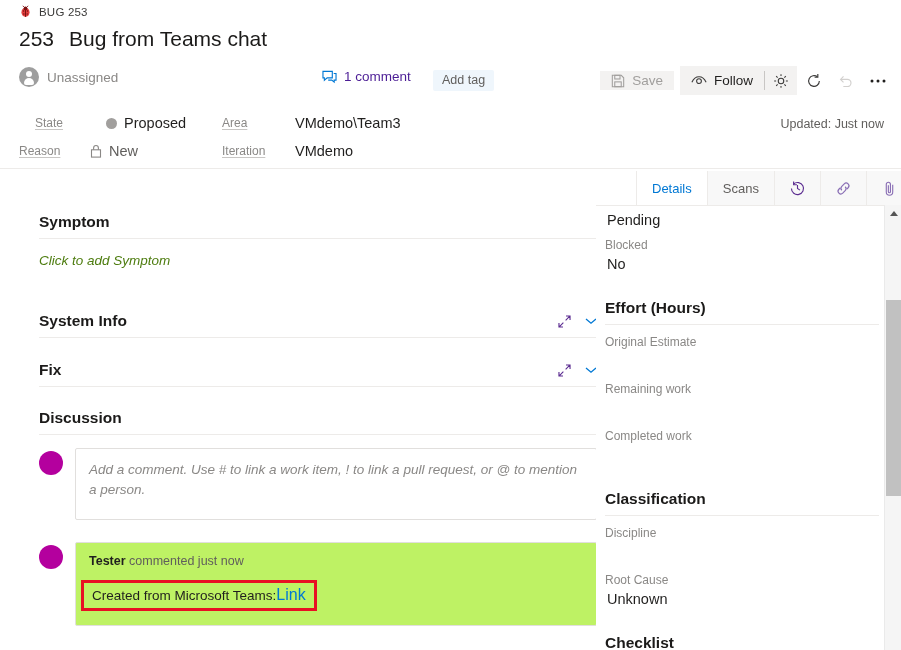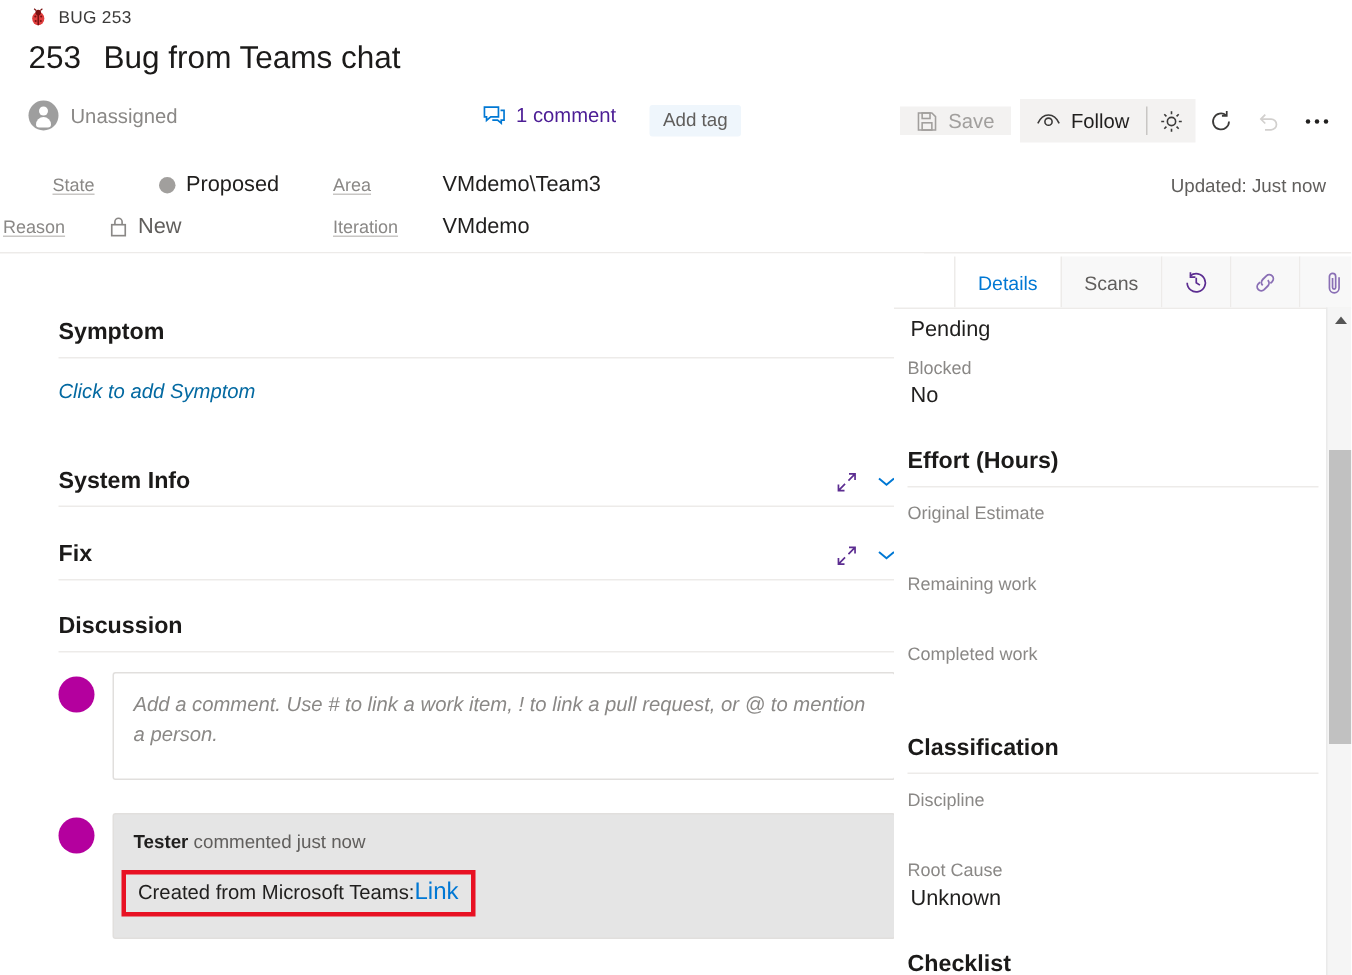--- a/index.html
+++ b/index.html
@@ -88,21 +88,21 @@
   .fields { position: absolute; left: 0; top: 106px; width: 901px; height: 62px; background: #fff; }
   .field { position: absolute; display: flex; align-items: center; }
   .field-label {
     font-size: 12px; color: #8a8886;
     text-decoration: underline; text-decoration-color: #c8c6c4;
     text-underline-offset: 2px;
   }
   .field-value { font-size: 14.5px; color: #201f1e; display: flex; align-items: center; gap: 7px; }
   .state-dot { width: 11px; height: 11px; border-radius: 50%; background: #a19f9d; display:inline-block; }
   .f-state  { left: 35px;  top: 9px; }
-  .f-reason { left: 2px;  top: 37px; }
+  .f-reason { left: 19px;  top: 37px; }
   .f-area   { left: 222px; top: 9px; }
   .f-iter   { left: 222px; top: 37px; }
   .f-state .field-label, .f-reason .field-label { width: 71px; }
   .f-area .field-label, .f-iter .field-label { width: 73px; }
   .updated-stamp {
     position: absolute; right: 17px; top: 11px;
     font-size: 12.5px; color: #605e5c;
   }
 
   
@@ -114,40 +114,40 @@
     background: #fff; overflow: hidden; margin-left: 20px;
   }
   .section-head {
     position: relative; margin: 0 19px; padding-bottom: 7px;
     border-bottom: 1px solid #edebe9;
     display: flex; align-items: center; justify-content: space-between;
   }
   .section-title { font-size: 15.5px; font-weight: 600; color: #1b1a19; }
   .section-tools { display: flex; align-items: center; gap: 13px; }
   .rich-placeholder {
-    margin: 14px 19px 0; font-size: 13.5px; color: #0369a1;
+    margin: 14px 19px 0; font-size: 13.5px; color: #4d7c0f;
     font-style: italic; cursor: text;
   }
 
   
   .disc-row { display: flex; gap: 12px; margin: 13px 19px 0; }
   .avatar-user {
     width: 24px; height: 24px; border-radius: 50%;
     background: #b4009e; flex: none; margin-top: 3px;
   }
   .comment-box {
     flex: 1; border: 1px solid #e1dfdd; border-radius: 2px;
     min-height: 72px; padding: 11px 13px; background: #fff; cursor: text;
   }
   .comment-box .ph {
     font-size: 13.5px; color: #8a8886; font-style: italic; line-height: 1.5;
   }
   .comment-card {
     flex: 1; border: 1px solid #e1dfdd; border-radius: 2px;
-    padding: 11px 13px 14px; background: #e5e5e5;
+    padding: 11px 13px 14px; background: #bef264;
   }
   .comment-meta { font-size: 12.5px; color: #605e5c; margin-bottom: 12px; }
   .comment-author { font-weight: 700; color: #201f1e; }
   .comment-body { font-size: 13.5px; color: #201f1e; display: inline-block; }
   .redbox {
     display: inline-block; border: 3px solid #e81123;
     padding: 3px 8px 4px; margin-left: -8px;
   }
   .link { color: #0078d4; text-decoration: none; cursor: pointer; }
 

